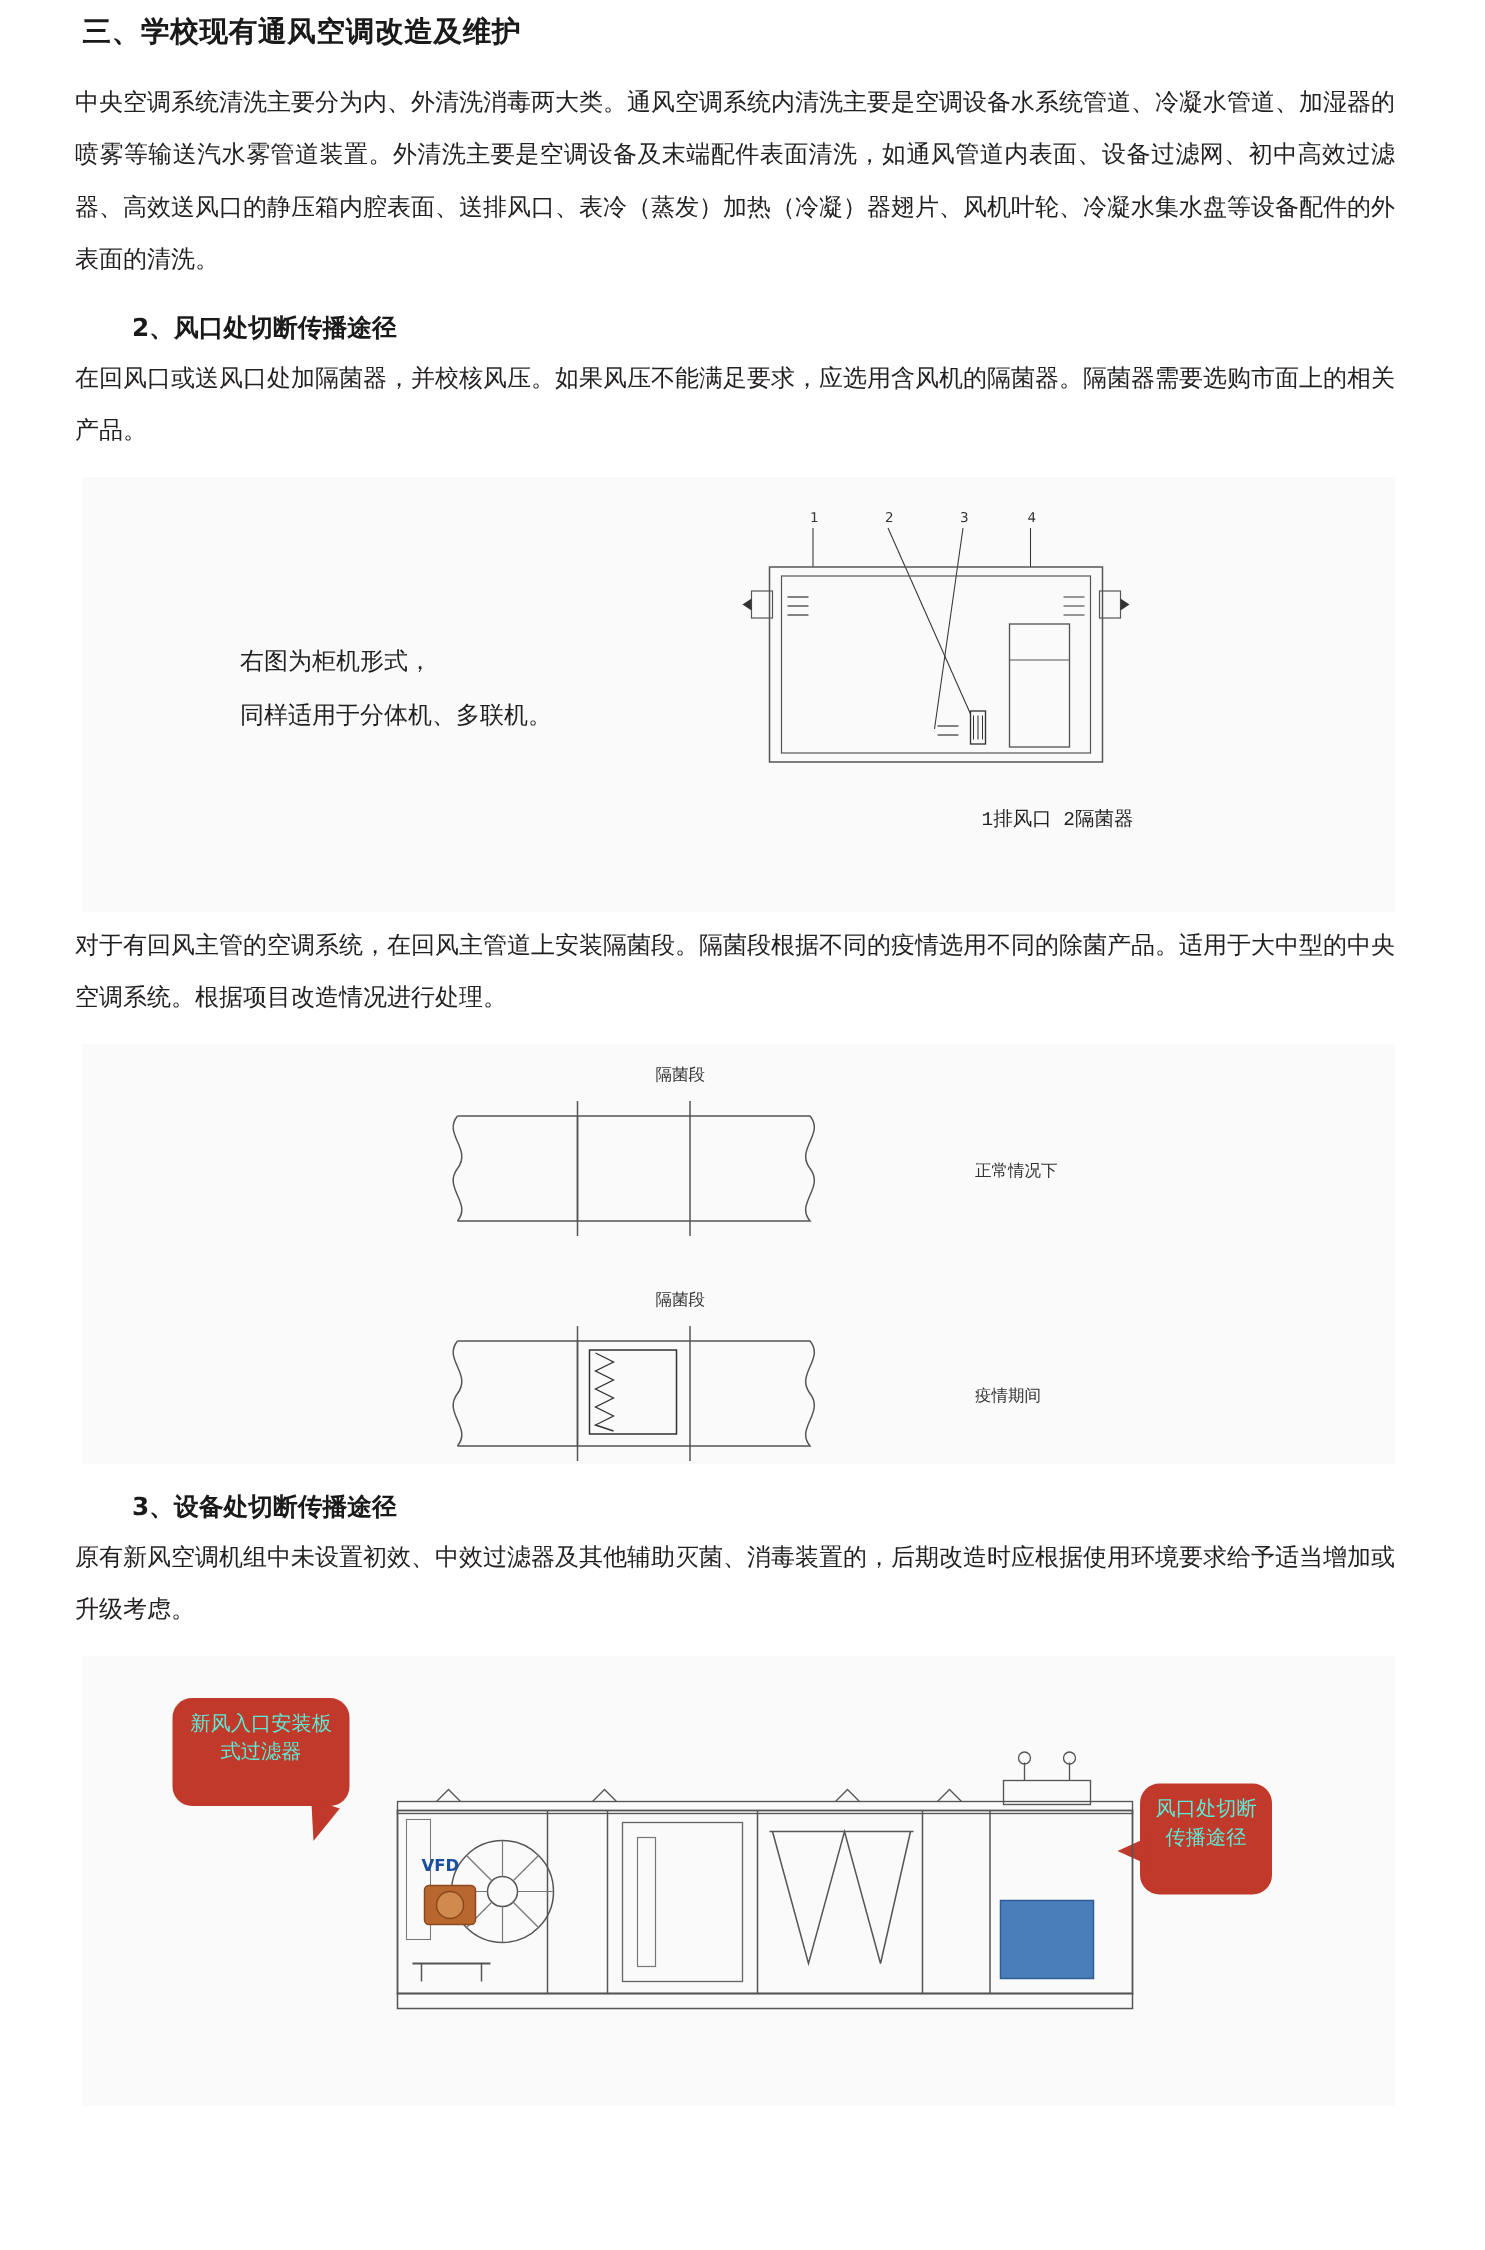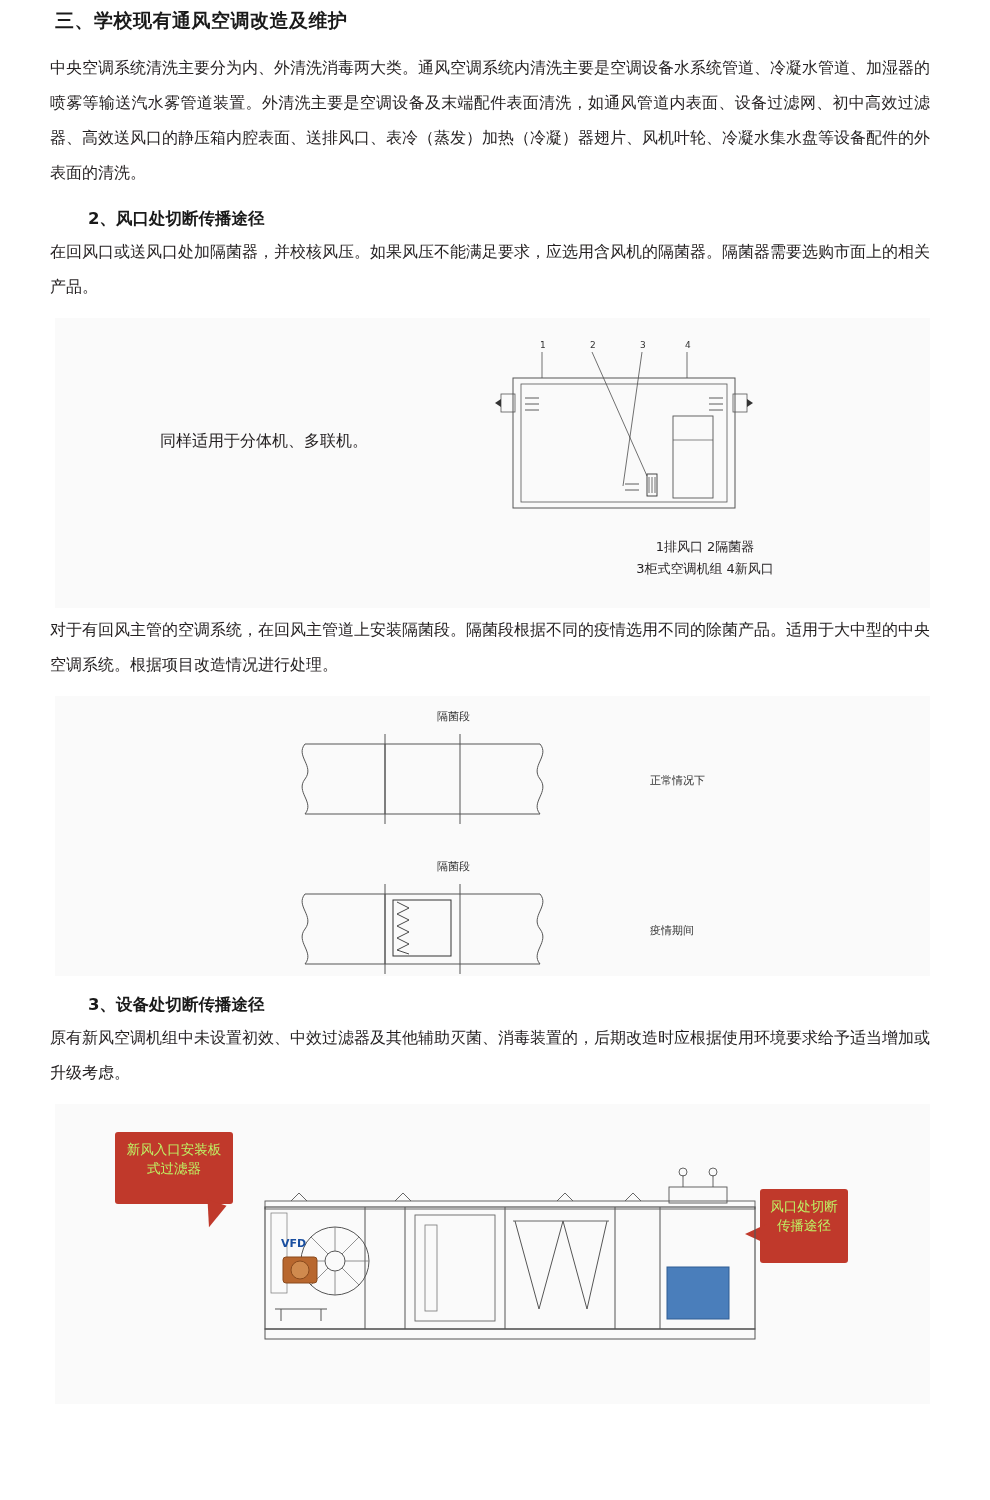--- a/index.html
+++ b/index.html
@@ -68,38 +68,39 @@
 
   .fig1-legend {
     position: absolute;
     left: 500px;
     top: 218px;
     width: 300px;
     text-align: center;
     font-size: 13px;
     line-height: 22px;
     color: #231f20;
+    font-family: Liberation Mono, monospace;
   }
 
   
   .fig2 .drawing { position: absolute; left: 230px; top: 8px; }
 
   
   .fig3 .drawing { position: absolute; left: 40px; top: 5px; }
 
   .callout {
     position: absolute;
     background: #c0392b;
-    color: #bef264;
+    color: #5eead4;
     font-size: 13.5px;
     line-height: 19px;
     padding: 8px 8px;
     box-sizing: border-box;
     text-align: center;
-    border-radius: 3px;
+    border-radius: 13px;
   }
   .callout.left { left: 60px; top: 28px; width: 118px; height: 72px; }
   .callout.right { left: 705px; top: 85px; width: 88px; height: 74px; }
   .callout-tail {
     position: absolute;
     width: 0; height: 0;
   }
   .tail-left {
     left: 148px; top: 98px;
     border-left: 10px solid transparent;
@@ -123,20 +124,21 @@
 
   <h1 class="h1">三、学校现有通风空调改造及维护</h1>
 
   <p class="para">中央空调系统清洗主要分为内、外清洗消毒两大类。通风空调系统内清洗主要是空调设备水系统管道、冷凝水管道、加湿器的喷雾等输送汽水雾管道装置。外清洗主要是空调设备及末端配件表面清洗，如通风管道内表面、设备过滤网、初中高效过滤器、高效送风口的静压箱内腔表面、送排风口、表冷（蒸发）加热（冷凝）器翅片、风机叶轮、冷凝水集水盘等设备配件的外表面的清洗。</p>
 
   <h2 class="h2">2、风口处切断传播途径</h2>
   <p class="para">在回风口或送风口处加隔菌器，并校核风压。如果风压不能满足要求，应选用含风机的隔菌器。隔菌器需要选购市面上的相关产品。</p>
 
   <div class="figure fig1">
     <div class="fig-caption-left">
+      <div>右图为柜机形式，</div>
       <div>同样适用于分体机、多联机。</div>
     </div>
 
     <div class="drawing">
       <svg width="260" height="200" viewBox="0 0 260 200">
 
         <text class="lbl" x="45" y="12" font-size="9" fill="#333">1</text>
         <text class="lbl" x="95" y="12" font-size="9" fill="#333">2</text>
         <text class="lbl" x="145" y="12" font-size="9" fill="#333">3</text>
         <text class="lbl" x="190" y="12" font-size="9" fill="#333">4</text>
@@ -173,21 +175,20 @@
         <line x1="157" y1="141" x2="157" y2="157" stroke="#333" stroke-width="0.7"></line>
         <line x1="160" y1="141" x2="160" y2="157" stroke="#333" stroke-width="0.7"></line>
 
         <line x1="130" y1="148" x2="144" y2="148" stroke="#333" stroke-width="0.8"></line>
         <line x1="130" y1="154" x2="144" y2="154" stroke="#333" stroke-width="0.8"></line>
       </svg>
     </div>
 
     <div class="fig1-legend">
       <div>1排风口 2隔菌器</div>
-      <div>3柜式空调机组 4新风口</div>
     </div>
   </div>
 
   <p class="para">对于有回风主管的空调系统，在回风主管道上安装隔菌段。隔菌段根据不同的疫情选用不同的除菌产品。适用于大中型的中央空调系统。根据项目改造情况进行处理。</p>
 
   <div class="figure fig2">
     <div class="drawing">
       <svg width="560" height="272" viewBox="0 0 560 272">
 
         <text class="lbl" x="152" y="16" font-size="11" fill="#333">隔菌段</text>

